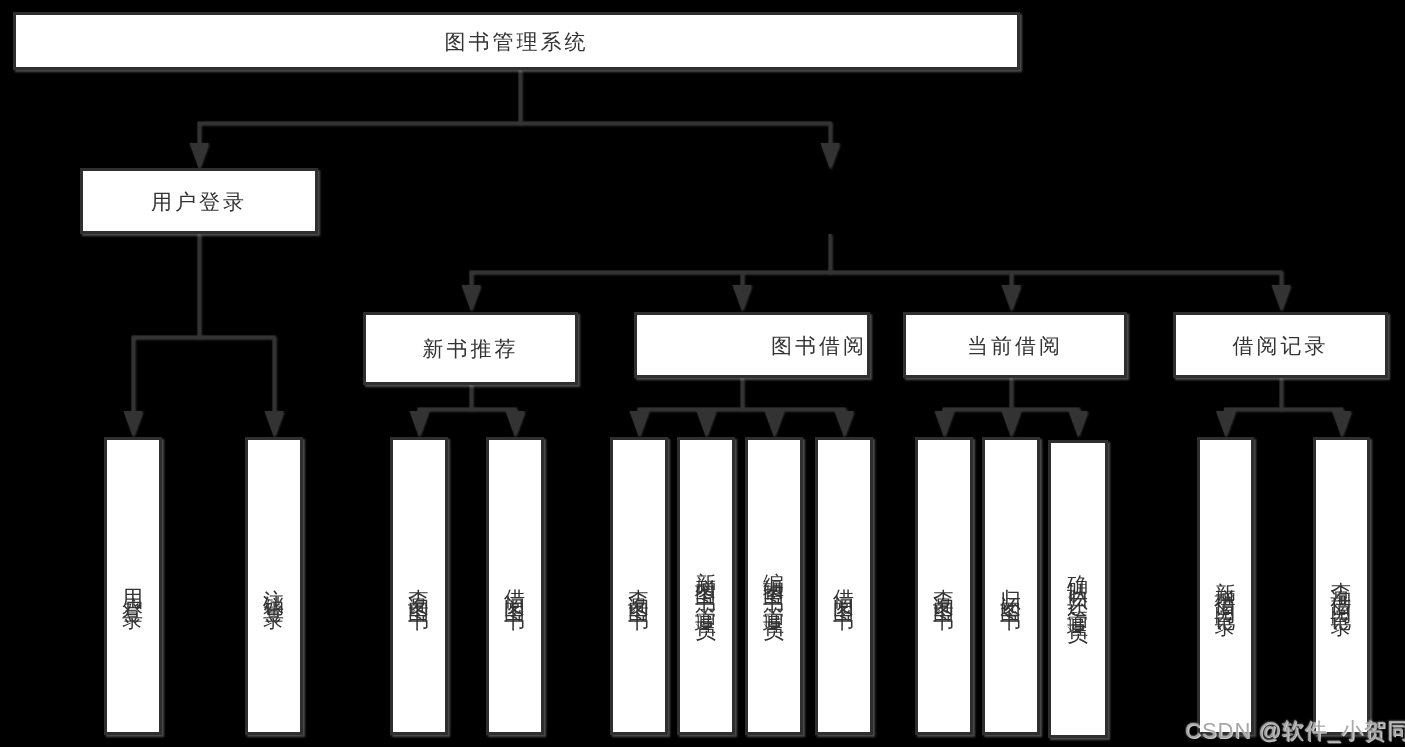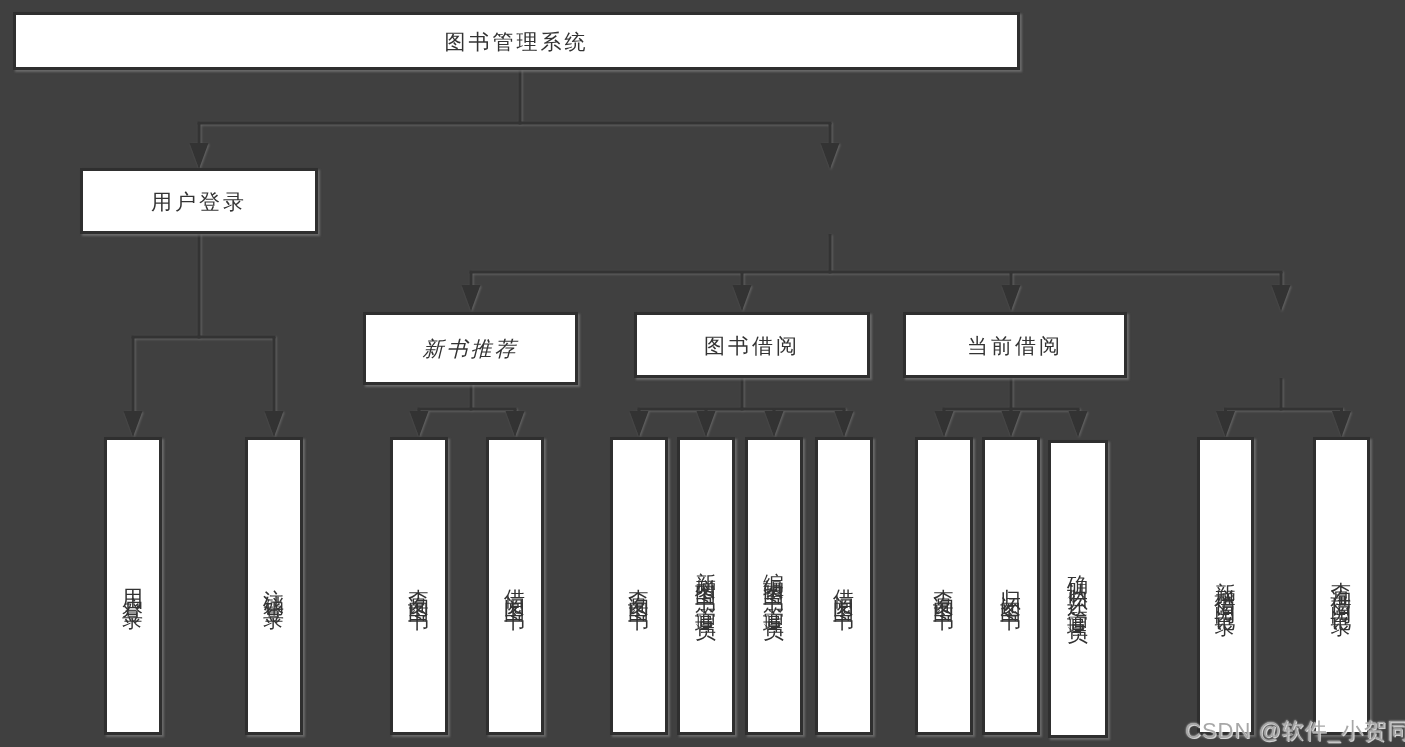--- a/index.html
+++ b/index.html
@@ -4,21 +4,21 @@
 <style>
   html, body {
     margin: 0;
     padding: 0;
     background: #ffffff;
   }
   #canvas {
     position: relative;
     width: 1405px;
     height: 747px;
-    background: #404040;
+    background: #000000;
     overflow: hidden;
     font-family: "Liberation Sans", "DejaVu Sans", sans-serif;
   }
   #wires {
     position: absolute;
     left: 0; top: 0;
     width: 1405px; height: 747px;
     filter: drop-shadow(1.5px 1.5px 1px rgba(150,150,150,0.45));
   }
   .node {
@@ -139,29 +139,32 @@
   </svg>
 
   <div class="node" style="left:13px; top:12px; width:1007px; height:58px;">
     <span class="hlabel">图书管理系统</span>
   </div>
 
   <div class="node" style="left:80px; top:168px; width:238px; height:66px;">
     <span class="hlabel">用户登录</span>
   </div>
 
-  <div class="node" style="left:363px; top:312px; width:215px; height:73px;font-style:italic;">
+  <div class="node" style="left:363px; top:312px; width:215px; height:73px;">
     <span class="hlabel">新书推荐</span>
   </div>
-  <div class="node" style="left:634px; top:312px; width:236px; height:66px;">
+  <div class="node" style="left:634px; top:312px; width:236px; height:66px;justify-content:flex-end;">
     <span class="hlabel">图书借阅</span>
   </div>
   <div class="node" style="left:903px; top:312px; width:224px; height:66px;">
     <span class="hlabel">当前借阅</span>
   </div>
+  <div class="node" style="left:1173px; top:312px; width:215px; height:66px;">
+    <span class="hlabel">借阅记录</span>
+  </div>
 
   <div class="node" style="left:104px; top:437px; width:58px; height:298px;">
     <span class="vlabel">用户登录</span>
   </div>
   <div class="node" style="left:245px; top:437px; width:58px; height:298px;">
     <span class="vlabel">注销登录</span>
   </div>
 
   <div class="node" style="left:390px; top:437px; width:58px; height:298px;">
     <span class="vlabel">查询图书</span>

